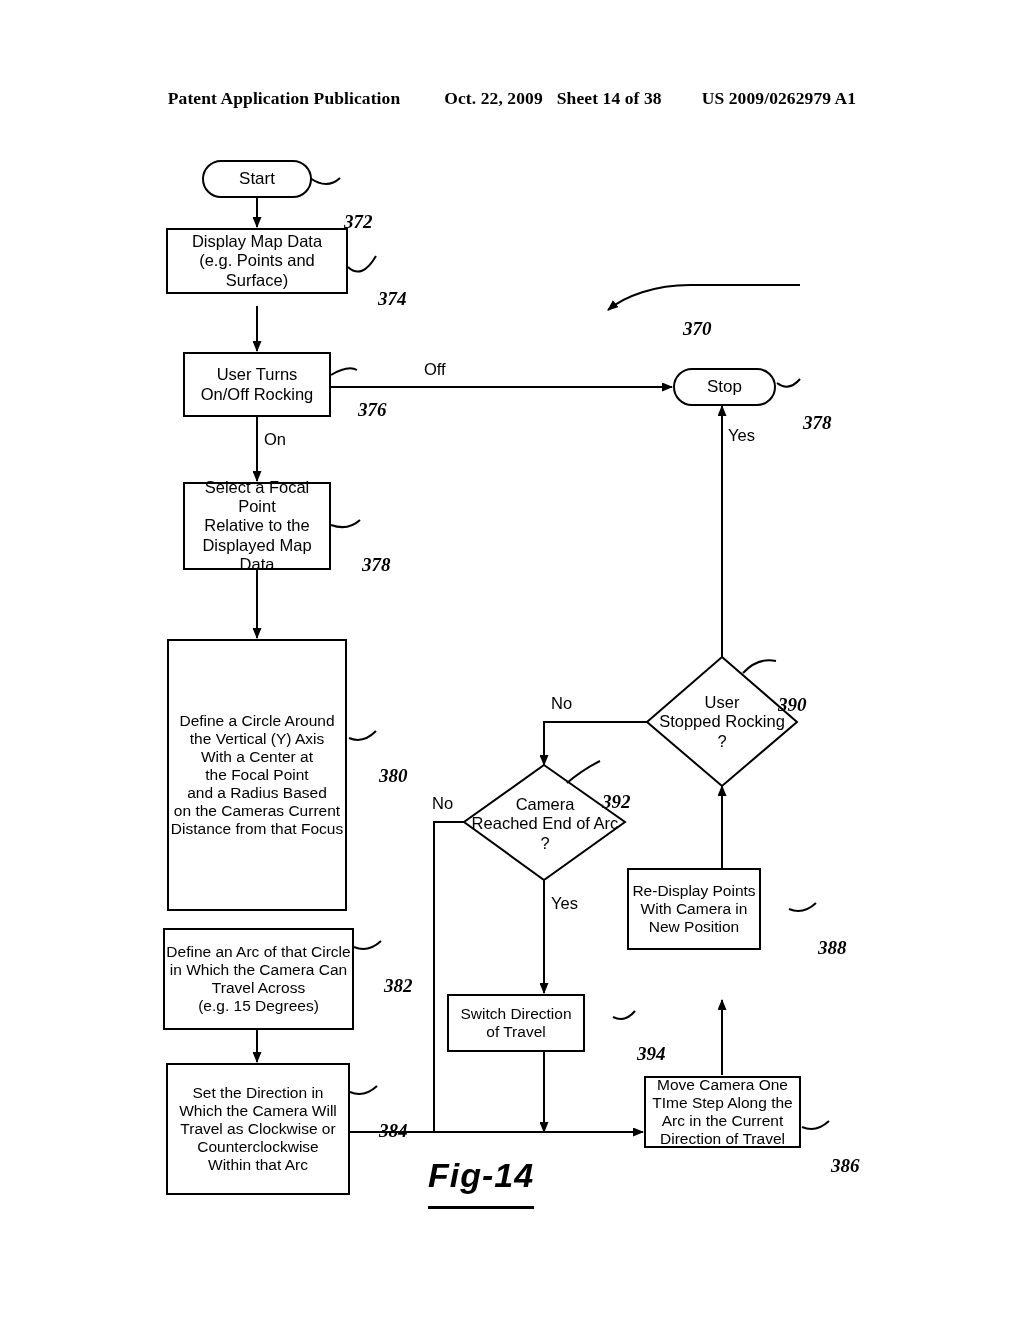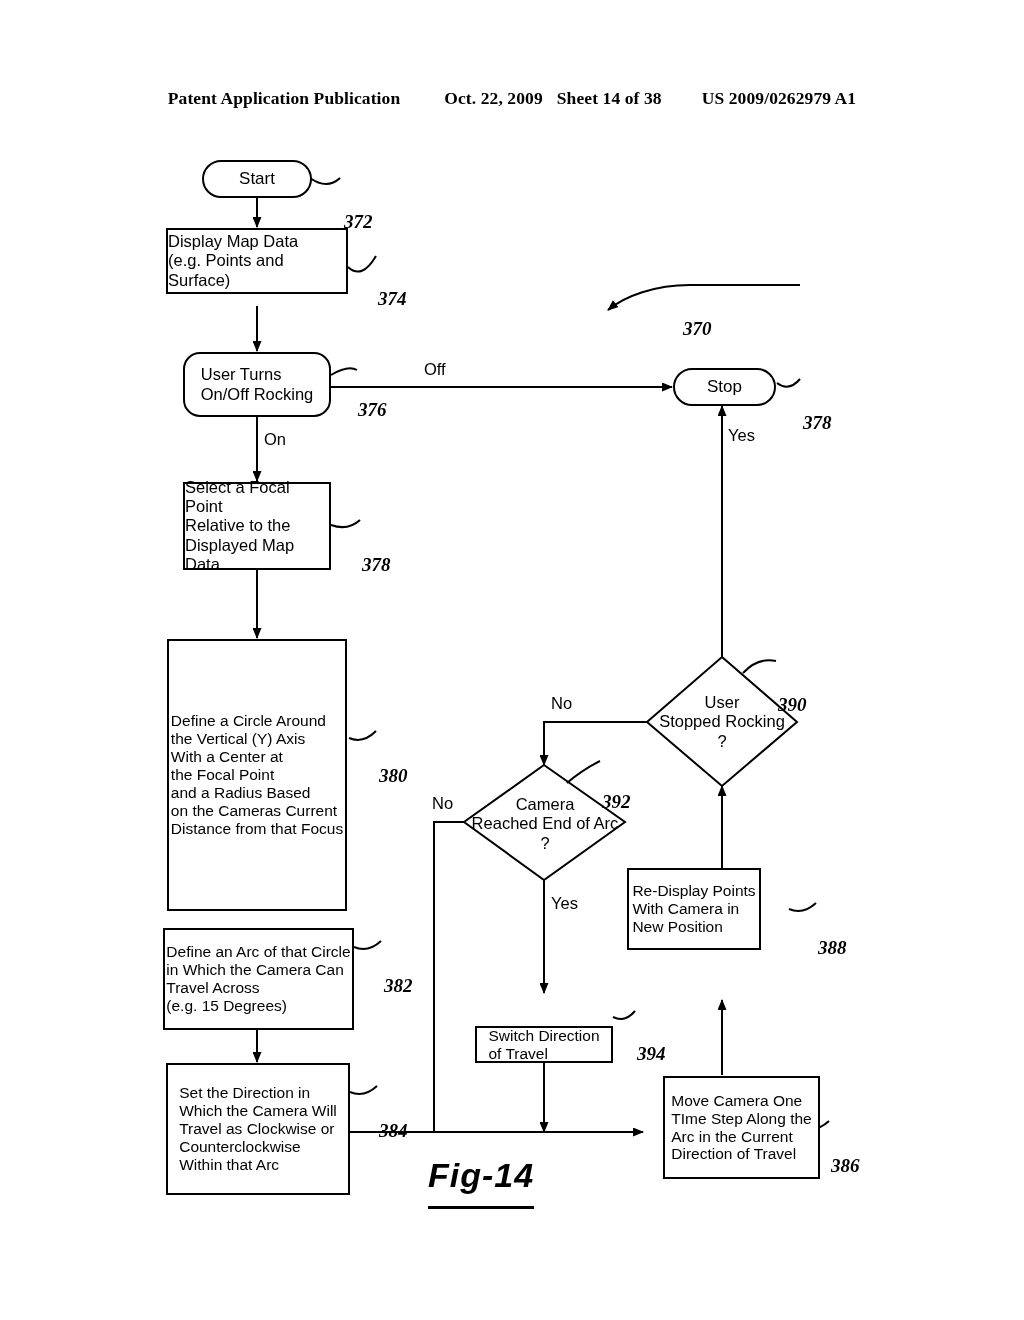--- a/index.html
+++ b/index.html
@@ -42,21 +42,21 @@
     pointer-events: none;
   }
   #flow svg { display: block; }
 
   
   .node {
     position: absolute;
     display: flex;
     align-items: center;
     justify-content: center;
-    text-align: left;
+    text-align: center;
     background: #fff;
     font-family: "Liberation Sans", sans-serif;
     color: #000;
     line-height: 1.16;
     white-space: pre-line;
   }
   .rect {
     border: 2px solid #000;
     font-size: 16.5px;
   }
@@ -199,21 +199,21 @@
   <span>Start</span>
 </div>
 <div class="ref" style="left:344px; top:165px;">372</div>
 
 <div class="node rect" style="left:166px; top:228px; width:182px; height:66px;">
   <span>Display Map Data
 (e.g. Points and Surface)</span>
 </div>
 <div class="ref" style="left:378px; top:242px;">374</div>
 
-<div class="node rect" style="left:183px; top:352px; width:148px; height:65px;border-radius:17px;">
+<div class="node rect" style="left:183px; top:352px; width:148px; height:65px;">
   <span>User Turns
 On/Off Rocking</span>
 </div>
 <div class="ref" style="left:358px; top:353px;">376</div>
 
 <div class="node terminal" style="left:673px; top:368px; width:103px; height:38px;">
   <span>Stop</span>
 </div>
 <div class="ref" style="left:803px; top:366px;">378</div>
 
@@ -245,21 +245,21 @@
 
 <div class="node rect" style="left:166px; top:1063px; width:184px; height:132px; font-size:15.5px;">
   <span>Set the Direction in
 Which the Camera Will
 Travel as Clockwise or
 Counterclockwise
 Within that Arc</span>
 </div>
 <div class="ref" style="left:379px; top:1074px;">384</div>
 
-<div class="node rect" style="left:644px; top:1076px; width:157px; height:103px; font-size:15.5px;margin-left:19px;">
+<div class="node rect" style="left:644px; top:1076px; width:157px; height:72px; font-size:15.5px;">
   <span>Move Camera One
 TIme Step Along the
 Arc in the Current
 Direction of Travel</span>
 </div>
 <div class="ref" style="left:831px; top:1109px;">386</div>
 
 <div class="node rect" style="left:627px; top:868px; width:134px; height:82px; font-size:15.5px;">
   <span>Re-Display Points
 With Camera in
@@ -274,21 +274,21 @@
 </div>
 <div class="ref" style="left:778px; top:648px;">390</div>
 
 <div class="diamond-label" style="left:459px; top:784px; width:172px; height:80px;">
   <span>Camera
 Reached End of Arc
 ?</span>
 </div>
 <div class="ref" style="left:602px; top:745px;">392</div>
 
-<div class="node rect" style="left:475px; top:994px; width:138px; height:37px; font-size:15.5px;margin-top:32px;">
+<div class="node rect" style="left:447px; top:994px; width:138px; height:58px; font-size:15.5px;">
   <span>Switch Direction
 of Travel</span>
 </div>
 <div class="ref" style="left:637px; top:997px;">394</div>
 
 <div class="edge-label" style="left:424px; top:360px;">Off</div>
 <div class="edge-label" style="left:264px; top:430px;">On</div>
 <div class="edge-label" style="left:728px; top:426px;">Yes</div>
 <div class="edge-label" style="left:551px; top:694px;">No</div>
 <div class="edge-label" style="left:432px; top:794px;">No</div>

